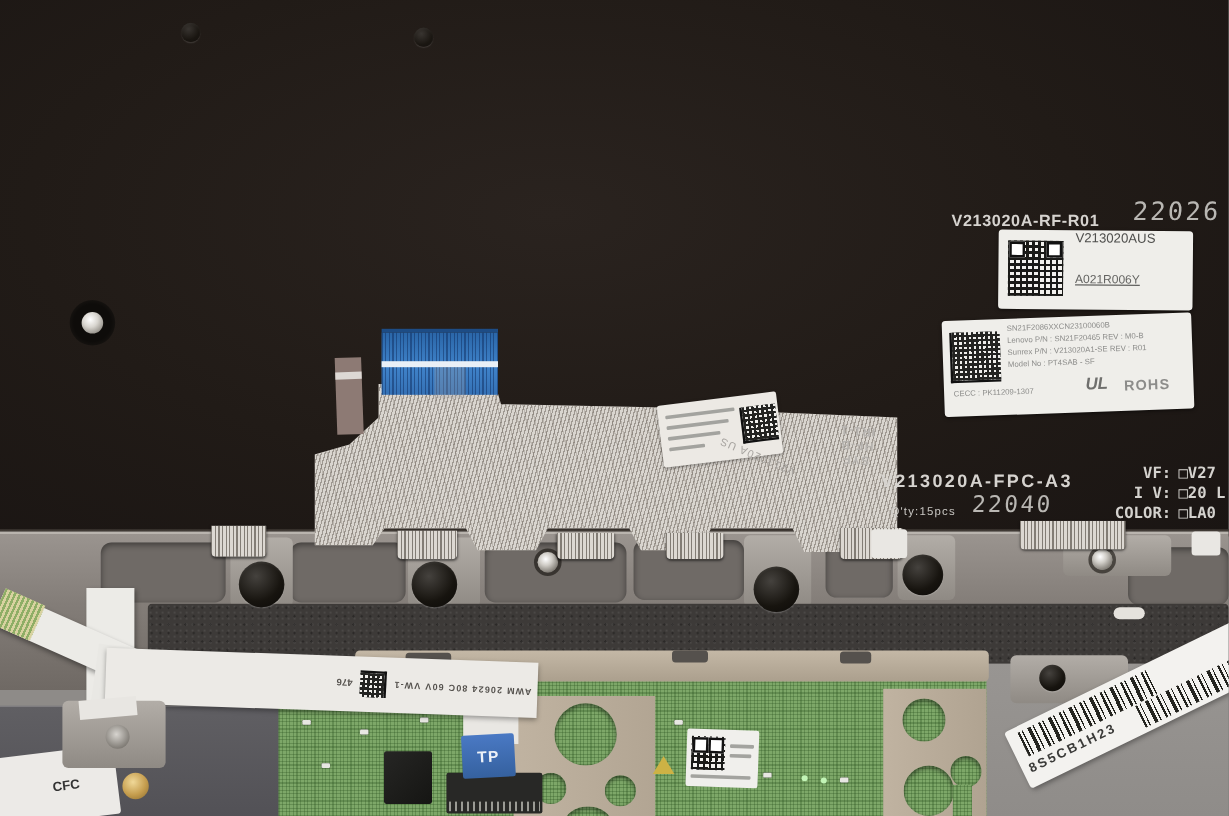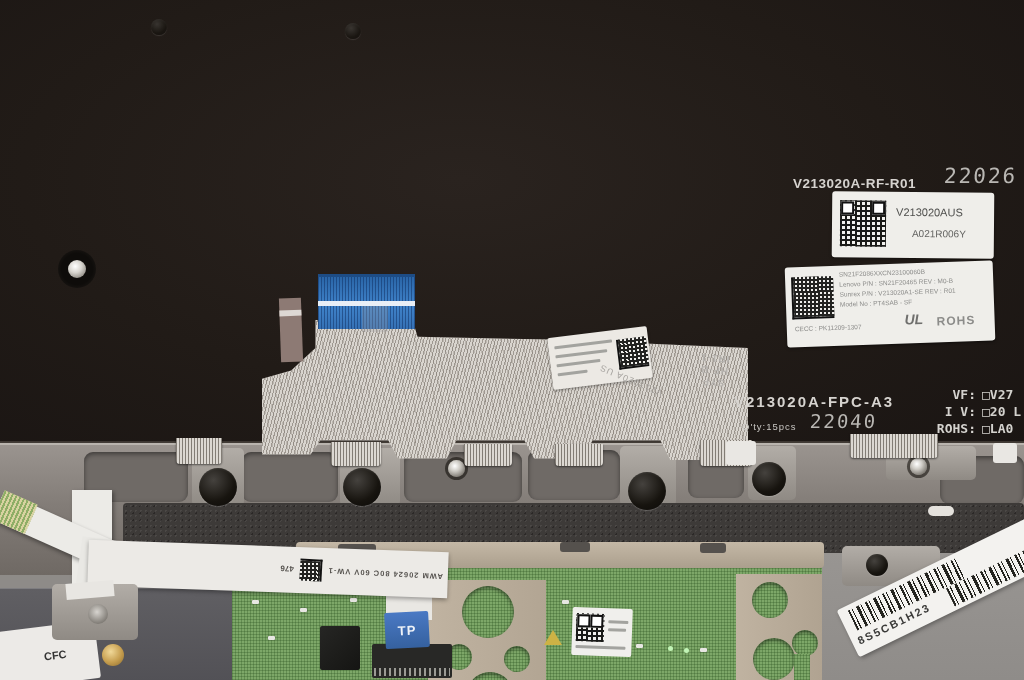--- a/index.html
+++ b/index.html
@@ -221,22 +221,22 @@
   </div>
   <span class="a" style="left:660px;top:398px;z-index:7;transform:rotate(203deg);transform-origin:left top;
                font-size:9px;letter-spacing:1px;color:#a8a5a1;white-space:nowrap;">V213020A US</span>
 
   <span class="a etch" style="left:793px;top:176px;z-index:8;font-size:13.5px;letter-spacing:.5px;">V213020A-RF-R01</span>
   <span class="a stamp" style="left:944px;top:164px;z-index:8;font-size:21px;">22026</span>
 
   <div class="a" style="left:832px;top:192px;width:162px;height:66px;z-index:8;background:#efeeea;border-radius:3px;
               transform:rotate(.5deg);box-shadow:0 1px 3px rgba(0,0,0,.5);">
     <div class="qr" style="left:8px;top:9px;width:46px;height:46px;"></div>
-    <span class="a" style="left:64px;top:14px;font-size:11px;color:#4f4f4d;">V213020AUS</span>
-    <span class="a" style="left:80px;top:36px;font-size:10px;color:#636361;">A021R006Y</span>
+    <span class="a" style="left:64px;top:1px;font-size:11px;color:#4f4f4d;">V213020AUS</span>
+    <span class="a" style="left:64px;top:36px;font-size:10px;color:#636361;text-decoration:underline;">A021R006Y</span>
   </div>
 
   <div class="a" style="left:786px;top:264px;width:208px;height:80px;z-index:8;background:#efeeea;border-radius:3px;
               transform:rotate(-2deg);box-shadow:0 1px 3px rgba(0,0,0,.5);">
     <div class="dm" style="left:6px;top:10px;width:40px;height:40px;"></div>
     <div class="a microtxt" style="left:54px;top:5px;">SN21F2086XXCN23100060B</div>
     <div class="a microtxt" style="left:54px;top:15px;">Lenovo P/N : SN21F20465    REV : M0-B</div>
     <div class="a microtxt" style="left:54px;top:25px;">Sunrex P/N : V213020A1-SE   REV : R01</div>
     <div class="a microtxt" style="left:54px;top:35px;">Model No : PT4SAB - SF</div>
     <div class="a microtxt" style="left:8px;top:58px;">CECC : PK11209-1307</div>
@@ -252,20 +252,20 @@
               font-size:13px;font-weight:bold;color:#d4d2ce;line-height:17px;">
     <div style="display:flex;">
       <span style="width:60px;text-align:right;">VF:</span>
       <span style="margin-left:6px;">□V27</span>
     </div>
     <div style="display:flex;">
       <span style="width:60px;text-align:right;">I V:</span>
       <span style="margin-left:6px;">□20 L</span>
     </div>
     <div style="display:flex;">
-      <span style="width:60px;text-align:right;">ROHS:</span>
+      <span style="width:60px;text-align:right;">COLOR:</span>
       <span style="margin-left:6px;">□LA0</span>
     </div>
   </div>
 
   <div class="a" style="left:362px;top:306px;width:26px;height:26px;z-index:9;background:rgba(160,160,165,.28);"></div>
 
 </div>
 
 </body></html>

